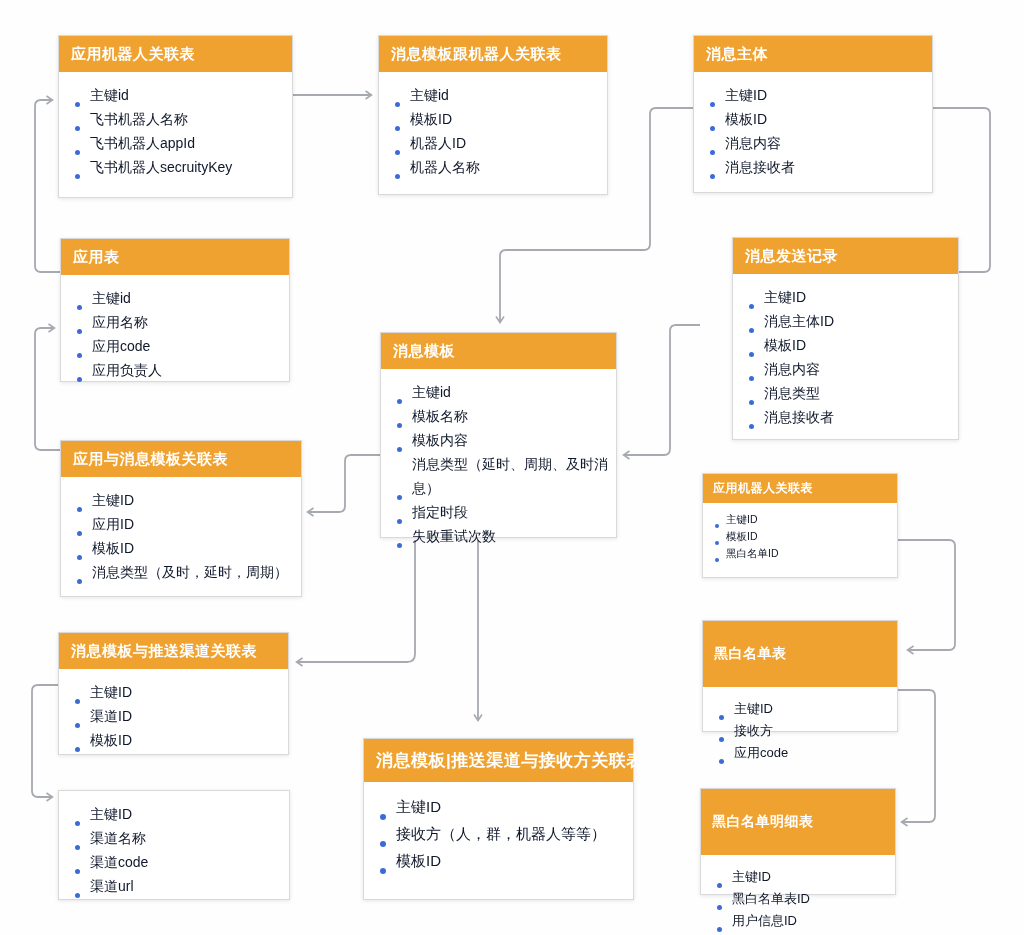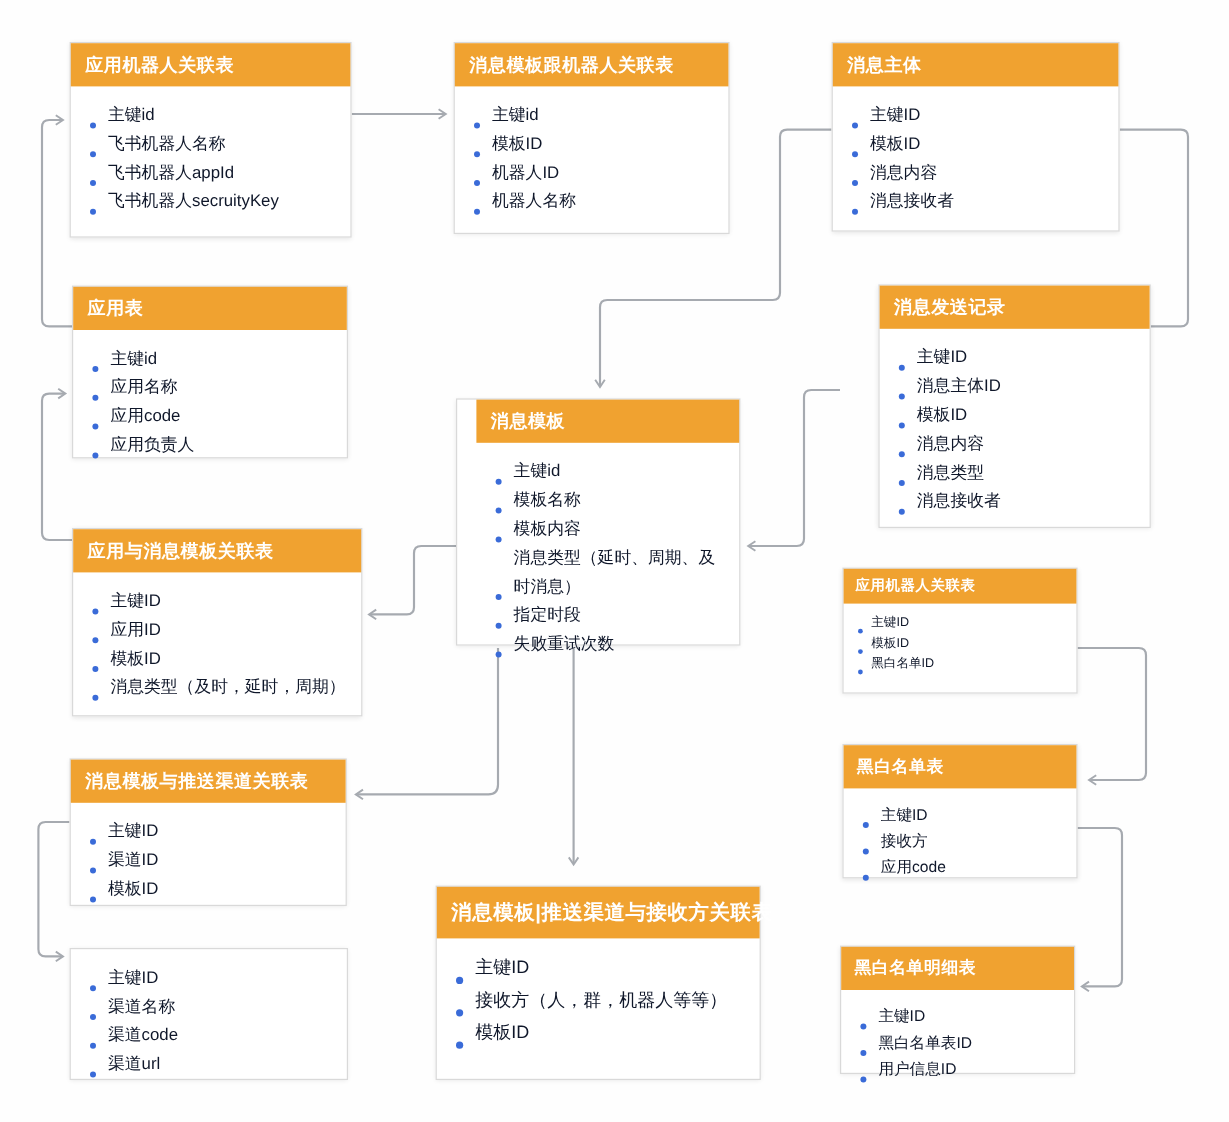--- a/index.html
+++ b/index.html
@@ -62,21 +62,21 @@
     height: 5px;
     border-radius: 50%;
     background: var(--bullet-color, #3A6BD8);
     margin: 10px 10px 0 2px;
   }
   
   .table-node.small .table-header { font-size: 12px; padding: 6px 10px; }
   .table-node.small .field-item   { font-size: 10.5px; line-height: 17px; }
   .table-node.small .field-list   { padding: 8px 6px 6px 10px; }
   .table-node.small .bullet-dot   { width: 4px; height: 4px; margin: 7px 7px 0 2px; }
-  .table-node.mid .table-header   { font-size: 14px; padding: 9px 11px; }
+  .table-node.mid .table-header   { font-size: 14px; padding: 24px 11px; }
   .table-node.mid .field-item     { font-size: 13px; line-height: 22px; }
   .table-node.large .table-header { font-size: 17px; padding: 10px 12px; }
   .table-node.large .field-item   { font-size: 15px; line-height: 27px; }
   .table-node.large .bullet-dot   { width: 6px; height: 6px; margin: 11px 10px 0 2px; }
 </style>
 </head>
 <body>
 
 <div id="canvas">
 
@@ -208,21 +208,21 @@
           <li class="field-item">
             <span class="bullet-dot"></span>
             <span>消息类型</span>
           </li>
           <li class="field-item">
             <span class="bullet-dot"></span>
             <span>消息接收者</span>
           </li>
         </ul>
       </div>
-      <div class="table-node" style="left: 380px; top: 332px; width: 237px; height: 206px; padding-left: 16px;">
+      <div class="table-node" style="left: 380px; top: 332px; width: 237px; height: 206px;">
         <div class="table-header">消息模板</div>
         <ul class="field-list">
           <li class="field-item">
             <span class="bullet-dot"></span>
             <span>主键id</span>
           </li>
           <li class="field-item">
             <span class="bullet-dot"></span>
             <span>模板名称</span>
           </li>

